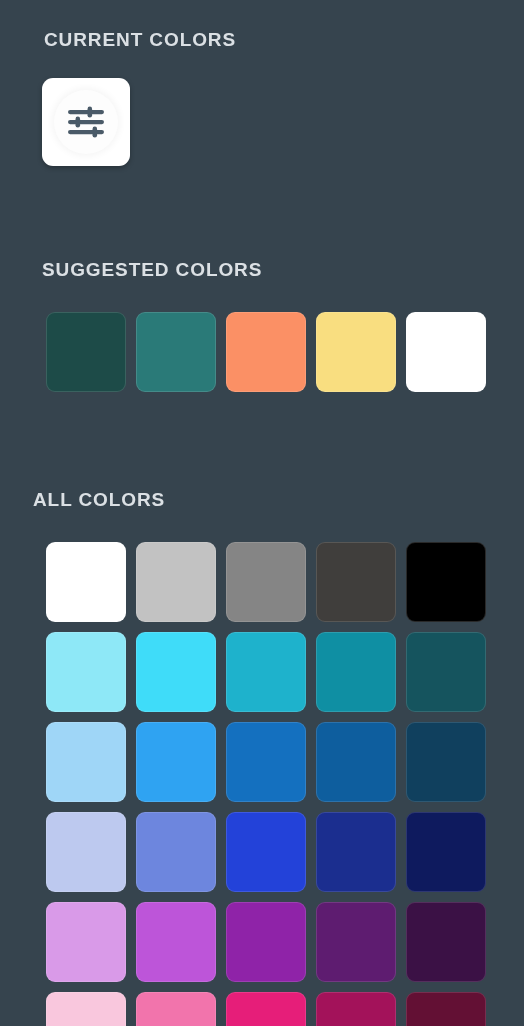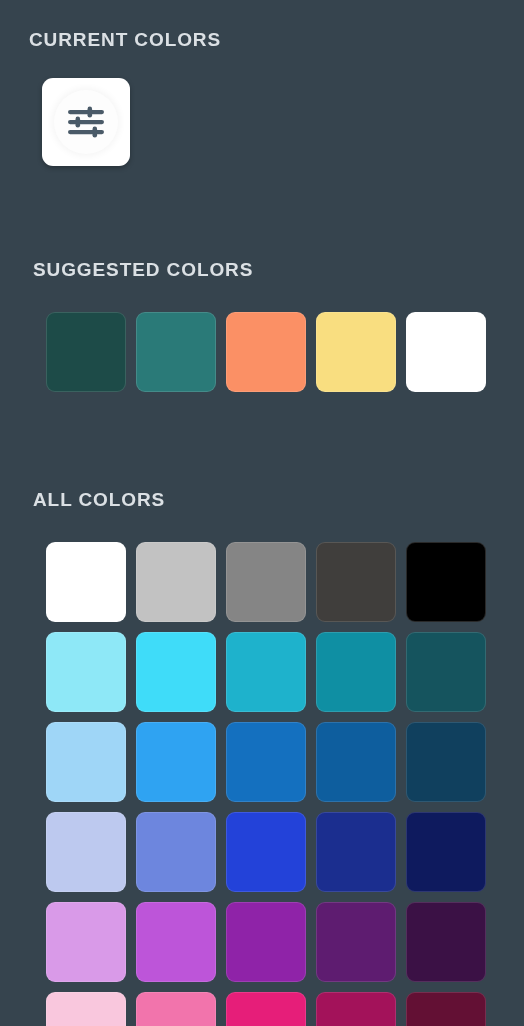--- a/index.html
+++ b/index.html
@@ -37,21 +37,21 @@
   }
 
   
   .current-section {
     position: absolute;
     left: 0; top: 0;
     width: 524px;
   }
   .current-section .section-title {
     position: absolute;
-    left: 29px; top: 30px;
+    left: 44px; top: 30px;
   }
 
   .current-swatch-row {
     position: absolute;
     left: 42px; top: 78px;
     display: flex;
     gap: 10px;
   }
 
   .current-chip {
@@ -84,21 +84,21 @@
   }
 
   
   .suggested-section {
     position: absolute;
     left: 0; top: 250px;
     width: 524px;
   }
   .suggested-section .section-title {
     position: absolute;
-    left: 33px; top: 10px;
+    left: 42px; top: 10px;
   }
   .suggested-grid {
     position: absolute;
     left: 46px; top: 62px;
     display: flex;
     gap: 10px;
   }
 
   
   .all-section {

